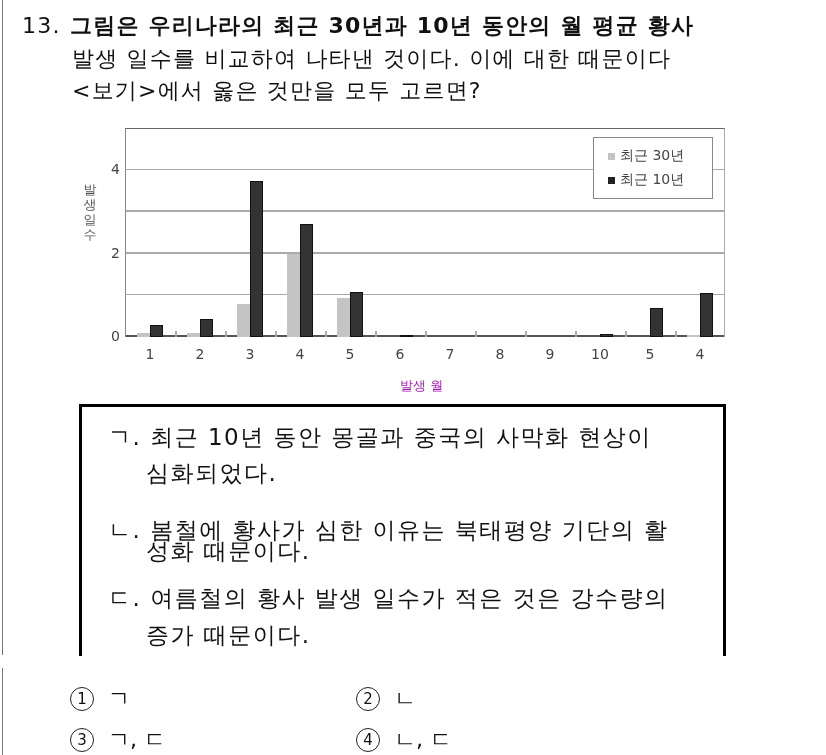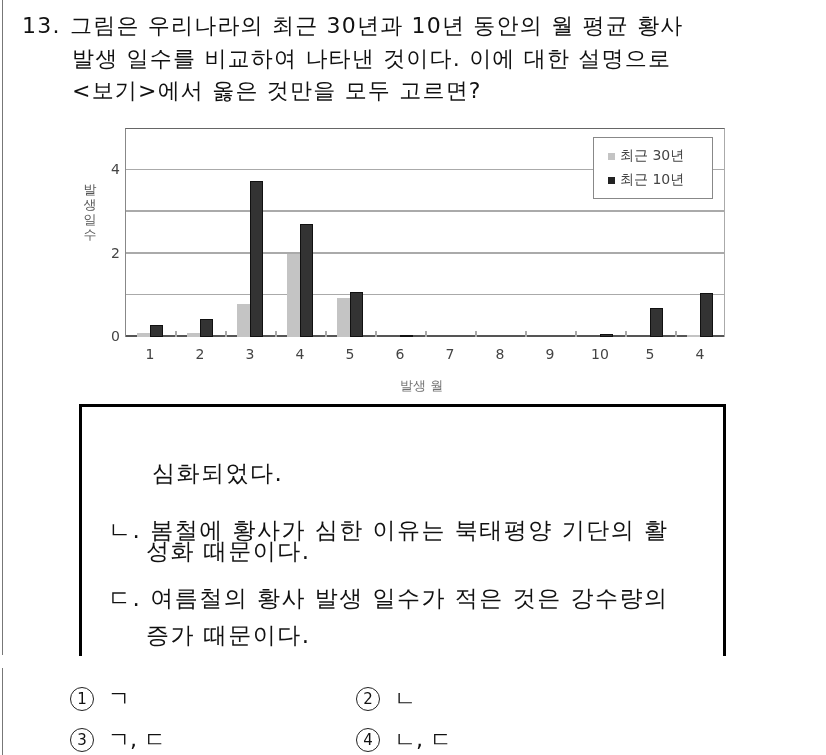--- a/index.html
+++ b/index.html
@@ -3,38 +3,38 @@
 <meta charset="utf-8">
 <style>
   html, body { margin:0; padding:0; background:#ffffff; }
   body { width:826px; height:755px; position:relative; overflow:hidden;
          font-family:"DejaVu Sans", sans-serif; color:#111; }
   .page-border-top { position:absolute; left:2px; top:0; width:1px; height:655px; background:#777; }
   .page-border-bottom { position:absolute; left:2px; top:668px; width:1px; height:87px; background:#777; }
 
   .q-line { position:absolute; font-size:22px; line-height:30px; white-space:nowrap; letter-spacing:1.2px; }
   .q-num { left:22px; top:11px; }
-  .q-l1 { left:70px; top:11px; }
+  .q-l1 { left:70px; top:11px;font-weight:bold; }
   .q-l2 { left:72px; top:44px; }
   .q-l3 { left:72px; top:76px; }
 
   
   .chart { position:absolute; left:70px; top:120px; width:670px; height:280px; }
   .plot { position:absolute; left:55px; top:8px; width:600px; height:209px;
           border-top:1.5px solid #666; border-left:1.5px solid #888; border-right:1.5px solid #aaa; box-sizing:border-box; }
   .gridline { position:absolute; left:0; right:0; height:1.5px; background:#aaa; }
   .baseline { position:absolute; left:0; right:0; height:2px; background:#555; }
   .ytick { position:absolute; font-size:14px; color:#444; width:20px; text-align:right; }
   .xtick { position:absolute; font-size:14px; color:#444; width:24px; text-align:center; }
   .bar { position:absolute; bottom:0; width:13px; }
   .bar-30 { background:#c4c4c4; }
   .bar-10 { background:#333; border:1px solid #111; box-sizing:border-box; }
   .minor-tick { position:absolute; bottom:0; width:2px; height:6px; background:#aaa; }
   .ylabel { position:absolute; left:12px; top:62px; width:16px; font-size:13px; color:#555; line-height:15px; text-align:center; }
-  .xlabel { position:absolute; left:330px; top:257px; font-size:13px; color:#737373; }
+  .xlabel { position:absolute; left:330px; top:257px; font-size:13px; color:#a21caf; }
   .legend { position:absolute; left:523px; top:17px; width:120px; height:62px; border:1.5px solid #888; background:#fff; box-sizing:border-box; }
   .legend-item { position:absolute; left:14px; font-size:14px; color:#444; white-space:nowrap; }
   .legend-swatch { display:inline-block; width:7px; height:7px; margin-right:5px; vertical-align:middle; }
 
   
   .bogi { position:absolute; left:79px; top:404px; width:647px; height:252px;
           border-top:3px solid #000; border-left:3px solid #000; border-right:3px solid #000; box-sizing:border-box; }
   .bogi-line { position:absolute; font-size:23px; white-space:nowrap; letter-spacing:1.5px; line-height:32px; }
 
   .choice { position:absolute; font-size:22px; white-space:nowrap; display:flex; align-items:center; }
@@ -42,21 +42,21 @@
           font-size:15px; line-height:22px; text-align:center; margin-right:14px; }
 </style>
 </head>
 <body>
 
 <div class="page-border-top"></div>
 <div class="page-border-bottom"></div>
 
 <div class="q-line q-num">13.</div>
 <div class="q-line q-l1">그림은 우리나라의 최근 30년과 10년 동안의 월 평균 황사</div>
-<div class="q-line q-l2">발생 일수를 비교하여 나타낸 것이다. 이에 대한 설명으로</div>
+<div class="q-line q-l2">발생 일수를 비교하여 나타낸 것이다. 이에 대한 때문이다</div>
 <div class="q-line q-l3">&lt;보기&gt;에서 옳은 것만을 모두 고르면?</div>
 
 <div class="chart">
   <div class="ylabel" id="ylabel">
       <div>발</div>
       <div>생</div>
       <div>일</div>
       <div>수</div>
     </div>
   <div class="plot" id="plot">
@@ -114,21 +114,25 @@
     <div class="legend-item" style="top:9px;">
       <span class="legend-swatch" style="background:#c4c4c4;"></span><span>최근 30년</span>
     </div>
     <div class="legend-item" style="top:33px;">
       <span class="legend-swatch" style="background:#222;"></span><span>최근 10년</span>
     </div>
   </div>
 </div>
 
 <div class="bogi">
-  <div class="bogi-line" style="left:64px; top:50px;margin-left:6px;">심화되었다.</div>
+  <div class="bogi-line" style="left:26px; top:14px;">
+    <span>ㄱ.</span>
+    <span>최근 10년 동안 몽골과 중국의 사막화 현상이</span>
+  </div>
+  <div class="bogi-line" style="left:64px; top:50px;">심화되었다.</div>
   <div class="bogi-line" style="left:26px; top:95px;margin-top:12px;">
     <span>ㄴ.</span>
     <span>봄철에 황사가 심한 이유는 북태평양 기단의 활</span>
   </div>
   <div class="bogi-line" style="left:64px; top:128px;">성화 때문이다.</div>
   <div class="bogi-line" style="left:64px; top:212px;">증가 때문이다.</div>
   <div class="bogi-line" style="left:26px; top:175px;">
     <span>ㄷ.</span>
     <span>여름철의 황사 발생 일수가 적은 것은 강수량의</span>
   </div>

